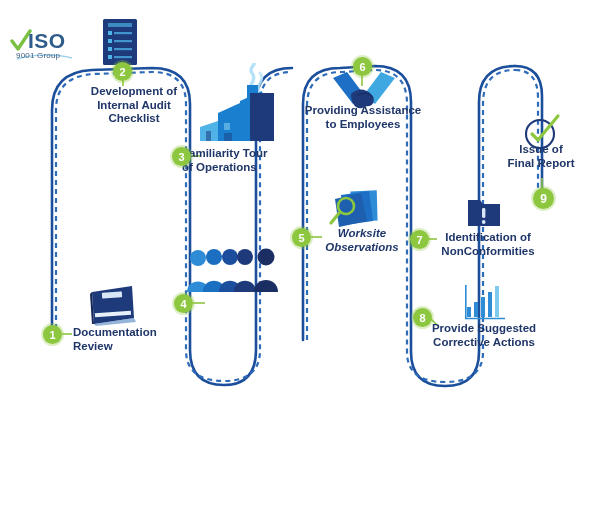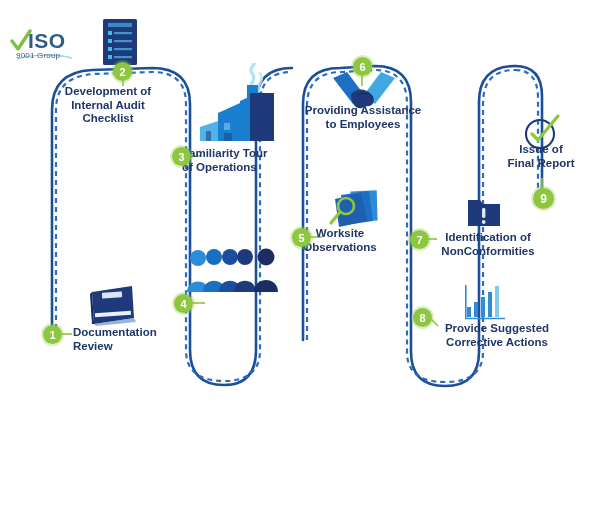--- a/index.html
+++ b/index.html
@@ -219,36 +219,36 @@
   <div class="badge" style="left:174px;top:294px;">4</div>
   <div class="badge" style="left:292px;top:228px;">5</div>
   <div class="badge" style="left:353px;top:57px;">6</div>
   <div class="badge" style="left:410px;top:230px;">7</div>
   <div class="badge" style="left:413px;top:308px;">8</div>
   <div class="badge" style="left:533px;top:188px;width:21px;height:21px;font-size:12px;">9</div>
 
   <div class="lbl left" style="left:73px;top:326px;width:100px;">Documentation
 Review</div>
 
-  <div class="lbl" style="left:44px;top:85px;width:128px;text-align:center;">Development of
+  <div class="lbl" style="left:70px;top:85px;width:128px;text-align:center;">Development of
 Internal Audit
 Checklist</div>
 
   <div class="lbl left" style="left:182px;top:147px;width:100px;">Familiarity Tour
 of Operations</div>
 
 
-  <div class="lbl" style="left:302px;top:227px;width:76px;">Worksite
+  <div class="lbl" style="left:324px;top:227px;width:76px;font-style:italic;">Worksite
 Observations</div>
 
   <div class="lbl" style="left:296px;top:104px;width:134px;">Providing Assistance
 to Employees</div>
 
   <div class="lbl" style="left:434px;top:231px;width:108px;">Identification of
 NonConformities</div>
 
-  <div class="lbl" style="left:441px;top:322px;width:112px;">Provide Suggested
+  <div class="lbl" style="left:428px;top:322px;width:112px;">Provide Suggested
 Corrective Actions</div>
 
   <div class="lbl" style="left:496px;top:143px;width:90px;">Issue of
 Final Report</div>
 
 </div>
 
 </body></html>

